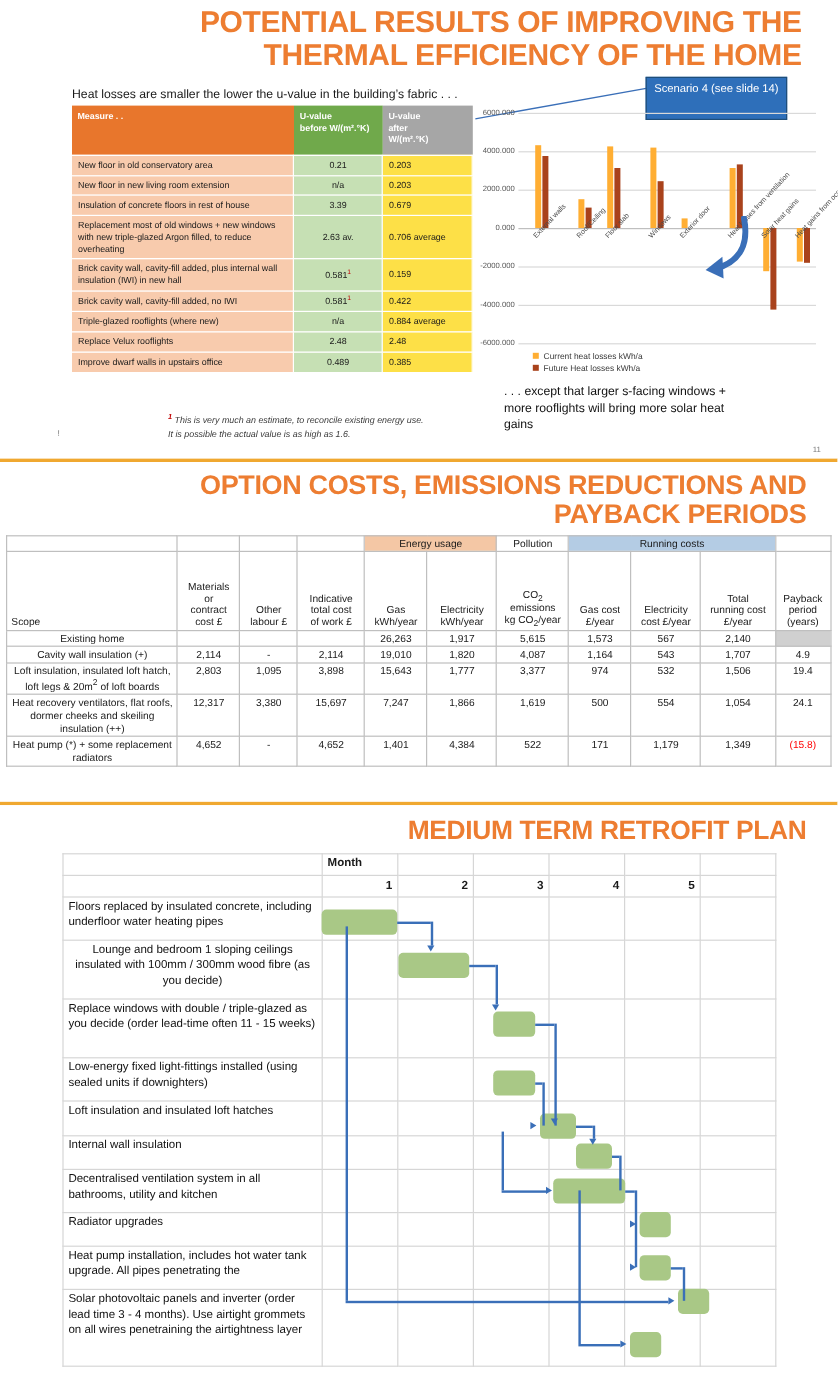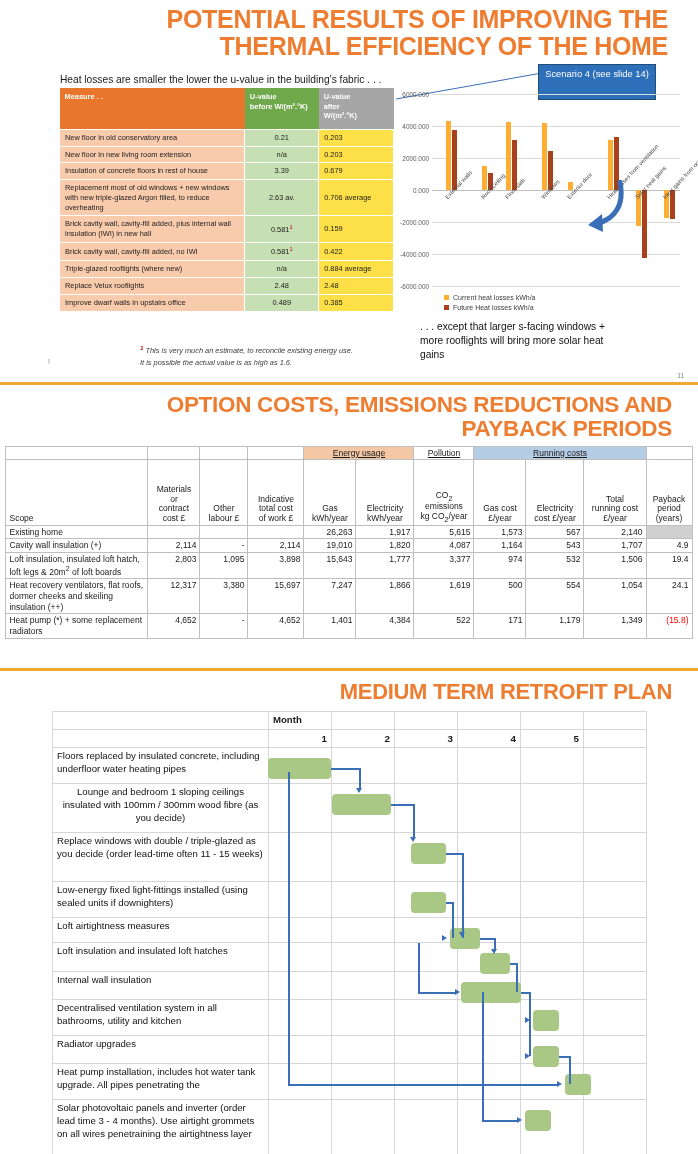--- a/index.html
+++ b/index.html
@@ -91,29 +91,29 @@
     font-size:10.2px; color:#111; line-height:1.38; font-weight:500;
   }
   .slide-num { position:absolute; right:14px; bottom:3px; font-size:6.5px; color:#7a7a7a; }
   .blue-arrow { position:absolute; left:178px; top:92px; }
 
   
   #slide2 { height:283px; }
   table.costs { width:676px; margin:2px auto 0; border-collapse:collapse;
                 font-size:8.5px; table-layout:fixed; }
   table.costs td, table.costs th { border:1px solid #BFBFBF; padding:1px 3px; }
-  .grp { text-align:center; font-weight:normal; font-size:8.5px; padding:1px 2px;text-decoration:underline; }
+  .grp { text-align:center; font-weight:normal; font-size:8.5px; padding:1px 2px; }
   .grp-energy { background:#F4C7A5; }
   .grp-poll   { background:#ffffff; }
   .grp-run    { background:#B4CCE4; }
   .grp-blank  { background:#ffffff; border-left:1px solid #BFBFBF; }
   table.costs thead tr.hdr th { vertical-align:bottom; text-align:center;
        font-weight:normal; line-height:1.14; height:66px; font-size:8.5px; }
   table.costs thead tr.hdr th.scope-h { text-align:left; }
-  table.costs tbody td { vertical-align:top; line-height:1.26; }
+  table.costs tbody td { vertical-align:top; line-height:1.26;text-align:center; }
   td.num { text-align:right; }
   td.scope-c { text-align:left; }
   td.greycell { background:#D0D0D0; }
   .redv { color:#FF0000; }
 
   
   #slide3 { height:485px; }
   .gantt { position:relative; margin:4px auto 0; width:594px; }
   table.gt { border-collapse:collapse; width:594px; font-size:9.6px;
              table-layout:fixed; }
@@ -465,29 +465,20 @@
             <td class="gt-task" style="height: 49px;">Replace windows with double / triple-glazed as you decide (order lead-time often 11 - 15 weeks)</td>
             <td class="gt-cell"></td>
             <td class="gt-cell"></td>
             <td class="gt-cell"></td>
             <td class="gt-cell"></td>
             <td class="gt-cell"></td>
             <td class="gt-cell"></td>
           </tr>
           <tr>
             <td class="gt-task" style="height: 36px;">Low-energy fixed light-fittings installed (using sealed units if downighters)</td>
-            <td class="gt-cell"></td>
-            <td class="gt-cell"></td>
-            <td class="gt-cell"></td>
-            <td class="gt-cell"></td>
-            <td class="gt-cell"></td>
-            <td class="gt-cell"></td>
-          </tr>
-          <tr>
-            <td class="gt-task" style="height: 25px;">Loft airtightness measures</td>
             <td class="gt-cell"></td>
             <td class="gt-cell"></td>
             <td class="gt-cell"></td>
             <td class="gt-cell"></td>
             <td class="gt-cell"></td>
             <td class="gt-cell"></td>
           </tr>
           <tr>
             <td class="gt-task" style="height: 29px;">Loft insulation and insulated loft hatches</td>
             <td class="gt-cell"></td>

